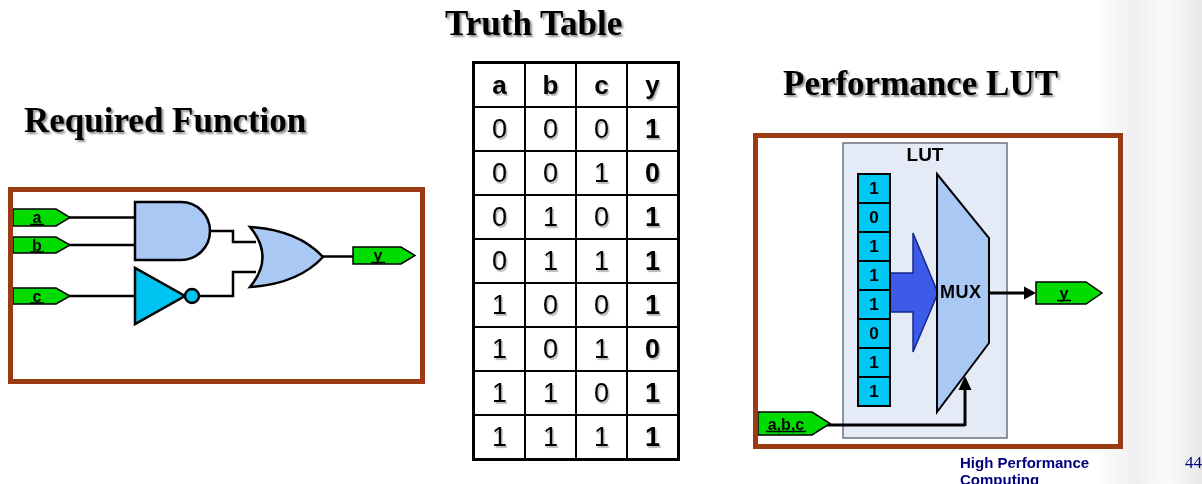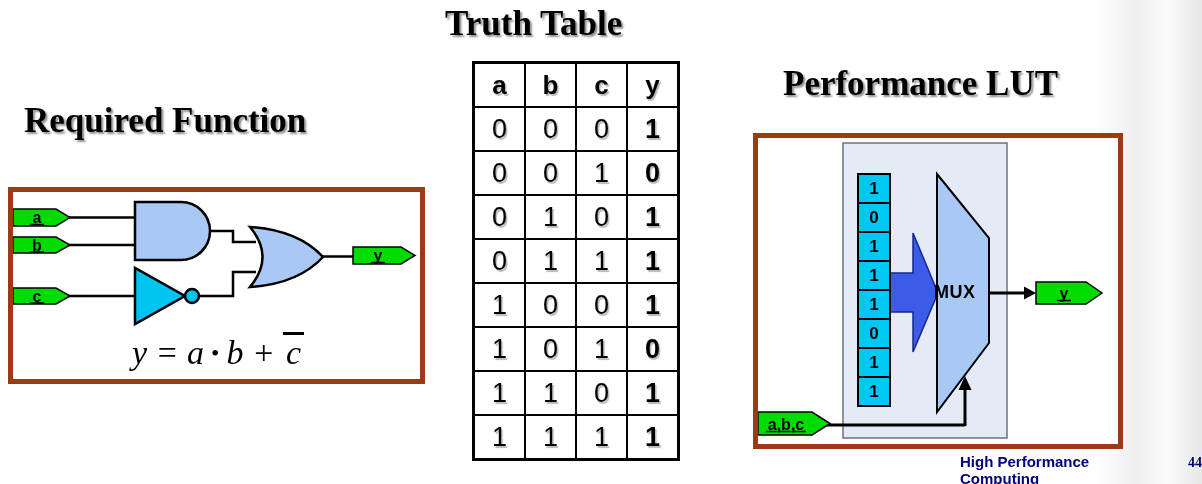--- a/index.html
+++ b/index.html
@@ -49,39 +49,39 @@
   }
   .formula .bullet{font-style:normal;font-size:24px;vertical-align:3px;margin:0 7px;}
   .formula .negated{display:inline-block;border-top:3px solid #000;margin-left:8px;padding:0 3px;line-height:1.05;}
 
   
   .lut-label{
     position:absolute;left:85px;top:6px;width:164px;text-align:center;
     font-weight:bold;font-size:19px;color:#000;
   }
   .mux-label{
-    position:absolute;left:176px;top:144px;width:48px;
+    position:absolute;left:182px;top:144px;width:48px;
     font-weight:bold;font-size:18px;color:#000;letter-spacing:0.5px;
   }
   .lut-cells{
     position:absolute;left:99px;top:35px;width:34px;
   }
   .lut-cell{
     box-sizing:border-box;width:34px;height:31px;margin-top:-2px;
     background:#00c8f4;border:2px solid #000;
     text-align:center;line-height:27px;font-weight:bold;font-size:17px;color:#000;
   }
   .lut-cell:first-child{margin-top:0;}
 
   .footer{
     position:absolute;left:960px;top:453px;display:flex;gap:16px;align-items:baseline;
     color:#00007f;
   }
   .footer .ftext{font-weight:bold;font-size:15px;font-family:"Liberation Sans",sans-serif;}
-  .footer .fpage{font-weight:bold;font-size:14px;font-family:"Liberation Serif",serif;}
+  .footer .fpage{font-weight:normal;font-size:17px;font-family:"Liberation Serif",serif;}
 
   svg text.arrow-label{font-family:"Liberation Sans",sans-serif;font-weight:bold;font-size:16px;fill:#000;}
 </style>
 </head>
 <body>
 
 <div class="slide-title" id="title-required">Required Function</div>
 <div class="slide-title" id="title-truth">Truth Table</div>
 <div class="slide-title" id="title-lut">Performance LUT</div>
 
@@ -181,23 +181,20 @@
       <line x1="17" y1="111" x2="31" y2="111" stroke="#000" stroke-width="1.5"></line>
     </g>
 
     <g>
       <polygon points="340,55 388,55 402,63.5 388,72 340,72" fill="#00dc00" stroke="#000" stroke-width="1.5"></polygon>
       <text class="arrow-label" x="365" y="69" text-anchor="middle">y</text>
       <line x1="358" y1="70.5" x2="372" y2="70.5" stroke="#000" stroke-width="1.5"></line>
     </g>
   </svg>
   
-  <div class="formula">
-    <span>y = a</span><span class="bullet">•</span><span>b +</span><span class="negated">c</span>
-  </div>
 </div>
 
 <div class="diagram-box" id="lut-box">
   <svg width="360" height="306" viewBox="0 0 360 306" style="position:absolute;left:0;top:0;">
 
     <rect x="85" y="5" width="164" height="295" fill="#e4eaf6" stroke="#6b7280" stroke-width="1.5"></rect>
 
     <polygon points="130,135 155,135 155,95 180,155 155,214 155,174 130,174" fill="#3b5be8" stroke="#16288c" stroke-width="1.5"></polygon>
 
     <polygon points="179,36 231,100 231,205 179,274" fill="#a9c9f4" stroke="#000" stroke-width="2"></polygon>
@@ -218,20 +215,21 @@
       <text class="arrow-label" x="28" y="291.5" text-anchor="middle">a,b,c</text>
       <line x1="8" y1="293.5" x2="48" y2="293.5" stroke="#000" stroke-width="1.5"></line>
     </g>
 
     <g>
       <polygon points="278,144 328,144 344,155 328,166 278,166" fill="#00dc00" stroke="#000" stroke-width="1.5"></polygon>
       <text class="arrow-label" x="306" y="160.5" text-anchor="middle">y</text>
       <line x1="299" y1="162.5" x2="313" y2="162.5" stroke="#000" stroke-width="1.5"></line>
     </g>
   </svg>
+  <div class="lut-label">LUT</div>
   <div class="mux-label">MUX</div>
   <div class="lut-cells">
       <div class="lut-cell">1</div>
       <div class="lut-cell">0</div>
       <div class="lut-cell">1</div>
       <div class="lut-cell">1</div>
       <div class="lut-cell">1</div>
       <div class="lut-cell">0</div>
       <div class="lut-cell">1</div>
       <div class="lut-cell">1</div>

